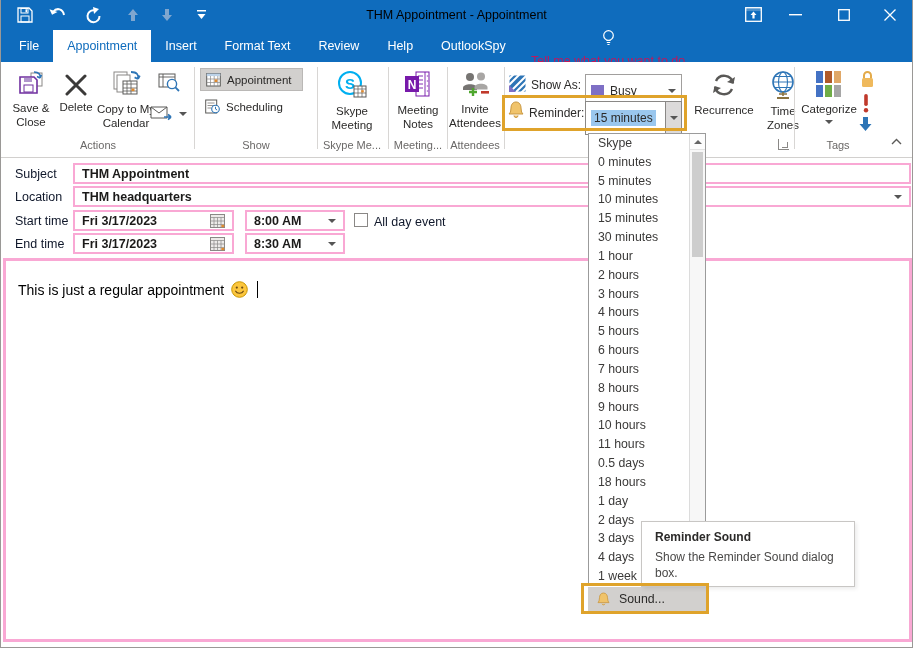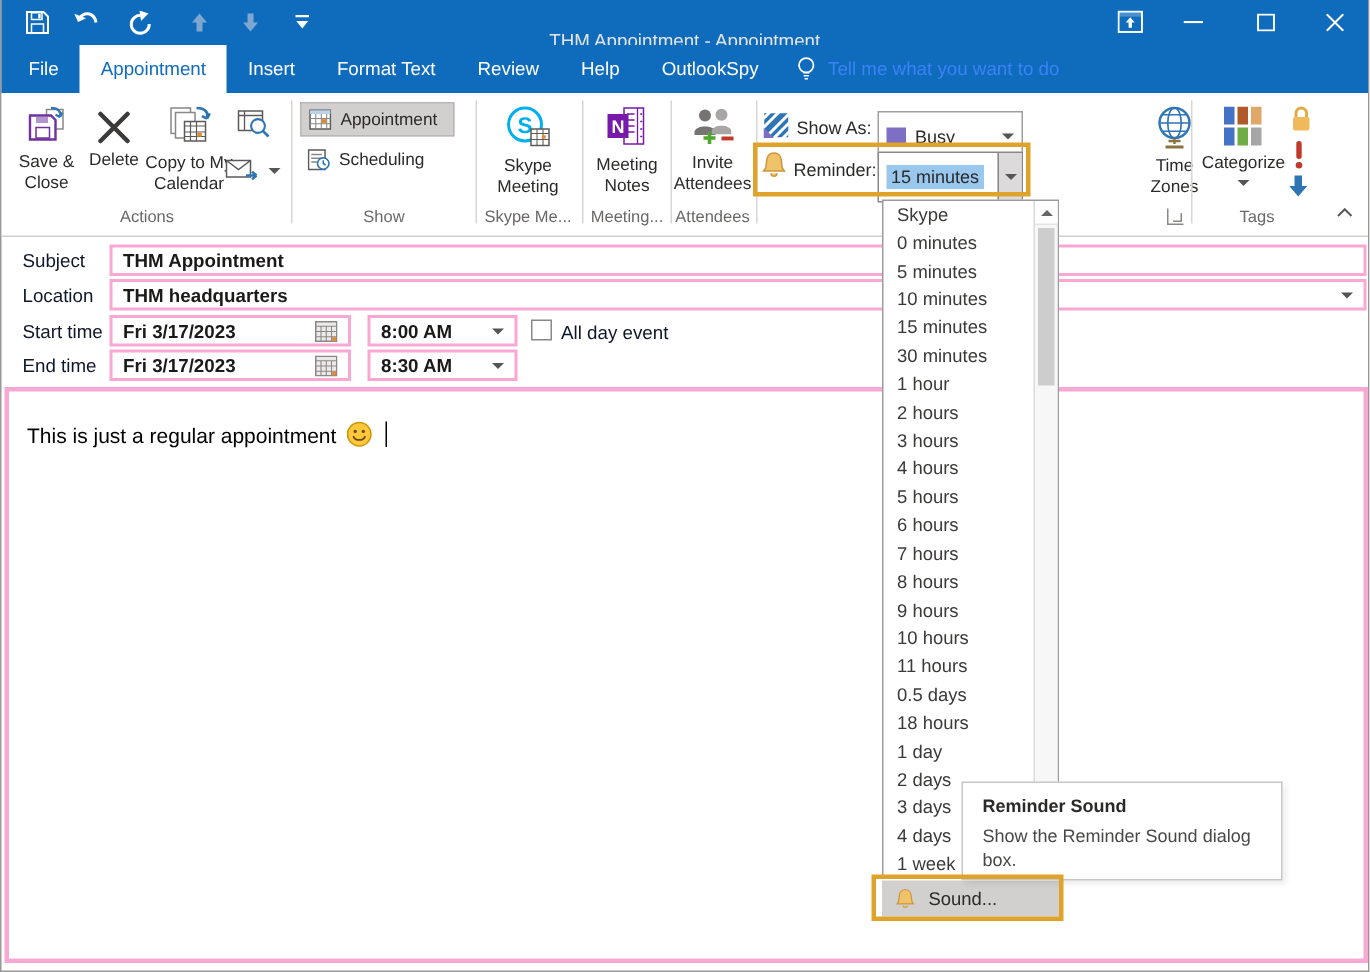--- a/index.html
+++ b/index.html
@@ -2,28 +2,28 @@
 <html><head>
 <meta charset="utf-8">
 <style>
   html,body{margin:0;padding:0;background:#e8e8e8;}
   *{box-sizing:border-box;}
   .window{position:relative;width:913px;height:648px;background:#fff;
     font-family:"Liberation Sans","DejaVu Sans",sans-serif;overflow:hidden;
     border:1px solid #9a9896;border-top:none;}
   
   .titlebar{position:absolute;left:-1px;top:0;width:913px;height:30px;background:#0f6cbd;}
-  .title-text{position:absolute;left:0;right:0;top:8px;text-align:center;color:#e5e5e5;font-size:12.5px;margin-top:12px;}
+  .title-text{position:absolute;left:0;right:0;top:8px;text-align:center;color:#000000;font-size:12.5px;}
   .tb-ic{position:absolute;top:7px;}
   
   .tabrow{position:absolute;left:-1px;top:30px;width:913px;height:32px;background:#0f6cbd;
     display:flex;align-items:stretch;padding-left:5px;}
   .tab{color:#fff;font-size:12.5px;padding:0 14px;display:flex;align-items:center;white-space:nowrap;}
   .tab.selected{background:#fff;color:#0f6cbd;}
-  .tellme{display:flex;align-items:center;color:#3b82f6;font-size:12.5px;margin-left:16px;gap:8px;white-space:nowrap;}
+  .tellme{display:flex;align-items:center;color:#be185d;font-size:12.5px;margin-left:16px;gap:8px;white-space:nowrap;flex-direction:column;}
   
   .ribbon{position:absolute;left:0;top:62px;width:911px;height:96px;background:#fff;border-bottom:1px solid #d2d0ce;}
   .sep{position:absolute;top:5px;width:1px;height:82px;background:#d8d6d4;}
   .bigbtn{position:absolute;top:4px;height:66px;display:flex;flex-direction:column;align-items:center;}
   .bigbtn .lbl{font-size:11.5px;color:#2b2a29;text-align:center;line-height:1.2;margin-top:5px;}
   .glabel{position:absolute;top:77px;font-size:11px;color:#6a6867;text-align:center;white-space:nowrap;}
   .toggle{position:absolute;height:23px;display:flex;align-items:center;gap:6px;font-size:11.5px;color:#2b2a29;padding-left:5px;}
   .toggle.pressed{background:#d2d0ce;border:1px solid #bab8b6;}
   .opt-label{position:absolute;font-size:12px;color:#2b2a29;white-space:nowrap;}
   .combo{position:absolute;background:#fff;border:1px solid #a19f9d;font-size:12px;color:#2b2a29;
@@ -295,20 +295,31 @@
           <path d="M8 1 C11.5 1,13 4,13 7 L13.5 11 L15 13 H1 L2.5 11 L3 7 C3 4,4.5 1,8 1 Z" fill="#f0c36a" stroke="#c99740"></path>
           <path d="M6 14.5 a2 2 0 0 0 4 0" fill="#f0c36a" stroke="#c99740"></path>
         </svg>
     </span>
     <span class="opt-label" style="left:528px;top:44px">Reminder:</span>
     <div class="combo" style="left:584px;top:39px;width:97px;height:25px;border-color:#8a8886;padding-right:18px">
       <span style="background:#9ac7ee;padding:1px 3px">15 minutes</span>
       <span style="position:absolute;right:0;top:0;width:16px;height:100%;background:#dcdada;border-left:1px solid #8a8886;display:flex;align-items:center;justify-content:center">
           <span class="caret"></span>
         </span>
+    </div>
+    <div class="bigbtn" style="left:684px;width:78px">
+      <span style="margin-top:5px">
+        <svg width="28" height="28" viewBox="0 0 28 28">
+            <path d="M6 10 A9 9 0 0 1 23 12" fill="none" stroke="#595856" stroke-width="2.4"></path>
+            <path d="M25 6 L23.5 13 L17 11 Z" fill="#595856"></path>
+            <path d="M22 18 A9 9 0 0 1 5 16" fill="none" stroke="#595856" stroke-width="2.4"></path>
+            <path d="M3 22 L4.5 15 L11 17 Z" fill="#595856"></path>
+          </svg>
+      </span>
+      <span class="lbl">Recurrence</span>
     </div>
     <div class="bigbtn" style="left:760px;width:44px">
       <span style="margin-top:4px">
         <svg width="28" height="30" viewBox="0 0 28 30">
             <circle cx="14" cy="12" r="10" fill="#fff" stroke="#2e75b6" stroke-width="1.6"></circle>
             <ellipse cx="14" cy="12" rx="4.5" ry="10" fill="none" stroke="#2e75b6" stroke-width="1.1"></ellipse>
             <path d="M4 12 h20 M5.5 6.5 h17 M5.5 17.5 h17" stroke="#2e75b6" stroke-width="1.1" fill="none"></path>
             <path d="M10 24 L18 24 M14 22 v4" stroke="#8a7340" stroke-width="1.6"></path>
             <path d="M8 28 h12" stroke="#8a7340" stroke-width="2"></path>
           </svg>

